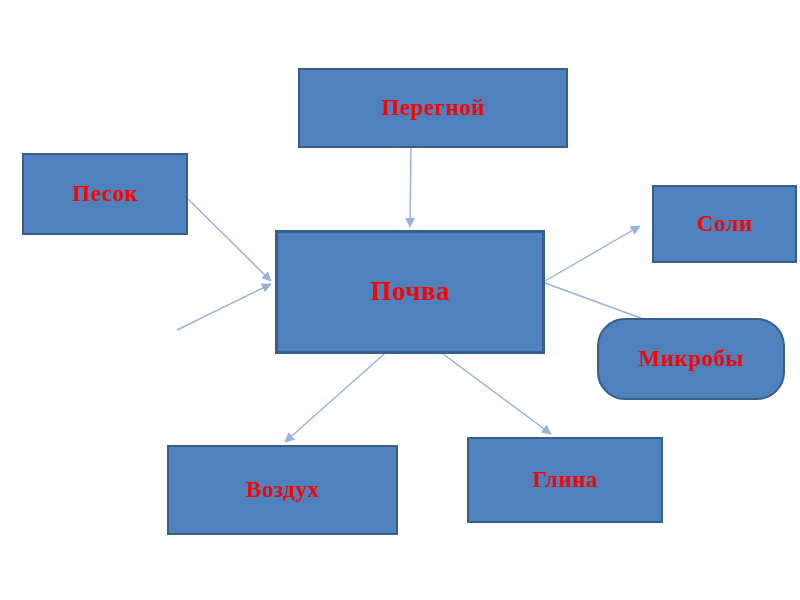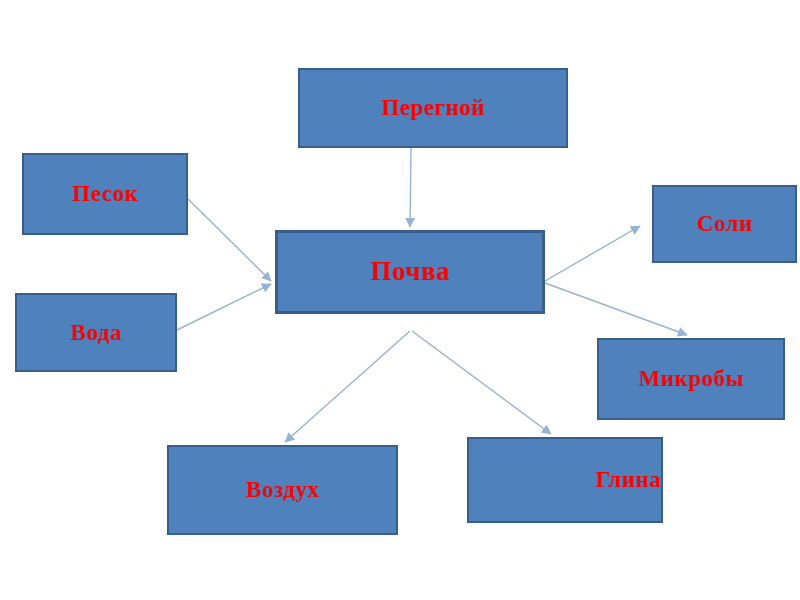--- a/index.html
+++ b/index.html
@@ -66,45 +66,42 @@
     </defs>
     <line class="connector" x1="411" y1="148" x2="410" y2="227" marker-end="url(#arrow)"></line>
     <line class="connector" x1="188" y1="199" x2="271" y2="281" marker-end="url(#arrow)"></line>
     <line class="connector" x1="177" y1="330" x2="271" y2="284" marker-end="url(#arrow)"></line>
     <line class="connector" x1="545" y1="281" x2="640" y2="226" marker-end="url(#arrow)"></line>
     <line class="connector" x1="545" y1="283" x2="687" y2="335" marker-end="url(#arrow)"></line>
     <line class="connector" x1="410" y1="331" x2="285" y2="442" marker-end="url(#arrow)"></line>
     <line class="connector" x1="412" y1="331" x2="551" y2="434" marker-end="url(#arrow)"></line>
   </svg>
 
-  <div class="node center" style="left:275px; top:230px; width:270px; height:84px;">
+  <div class="node center" style="left:275px; top:230px; width:270px; height:124px;">
     <span class="node-label">Почва</span>
   </div>
 
   <div class="node" style="left:298px; top:68px; width:270px; height:80px;">
     <span class="node-label">Перегной</span>
   </div>
 
   <div class="node" style="left:22px; top:153px; width:166px; height:82px;">
     <span class="node-label">Песок</span>
   </div>
 
-  <div class="node" style="left:15px; top:293px; width:162px; height:79px;">
-    <span class="node-label">Вода</span>
-  </div>
 
   <div class="node" style="left:652px; top:185px; width:145px; height:78px;">
     <span class="node-label">Соли</span>
   </div>
 
-  <div class="node" style="left:597px; top:338px; width:188px; height:82px;">
+  <div class="node" style="left:597px; top:318px; width:188px; height:82px;border-radius:28px;">
     <span class="node-label">Микробы</span>
   </div>
 
   <div class="node" style="left:167px; top:445px; width:231px; height:90px;">
     <span class="node-label">Воздух</span>
   </div>
 
-  <div class="node" style="left:467px; top:437px; width:196px; height:86px;justify-content:flex-end;">
+  <div class="node" style="left:467px; top:437px; width:196px; height:86px;">
     <span class="node-label">Глина</span>
   </div>
 
 </div>
 
 </body></html>

